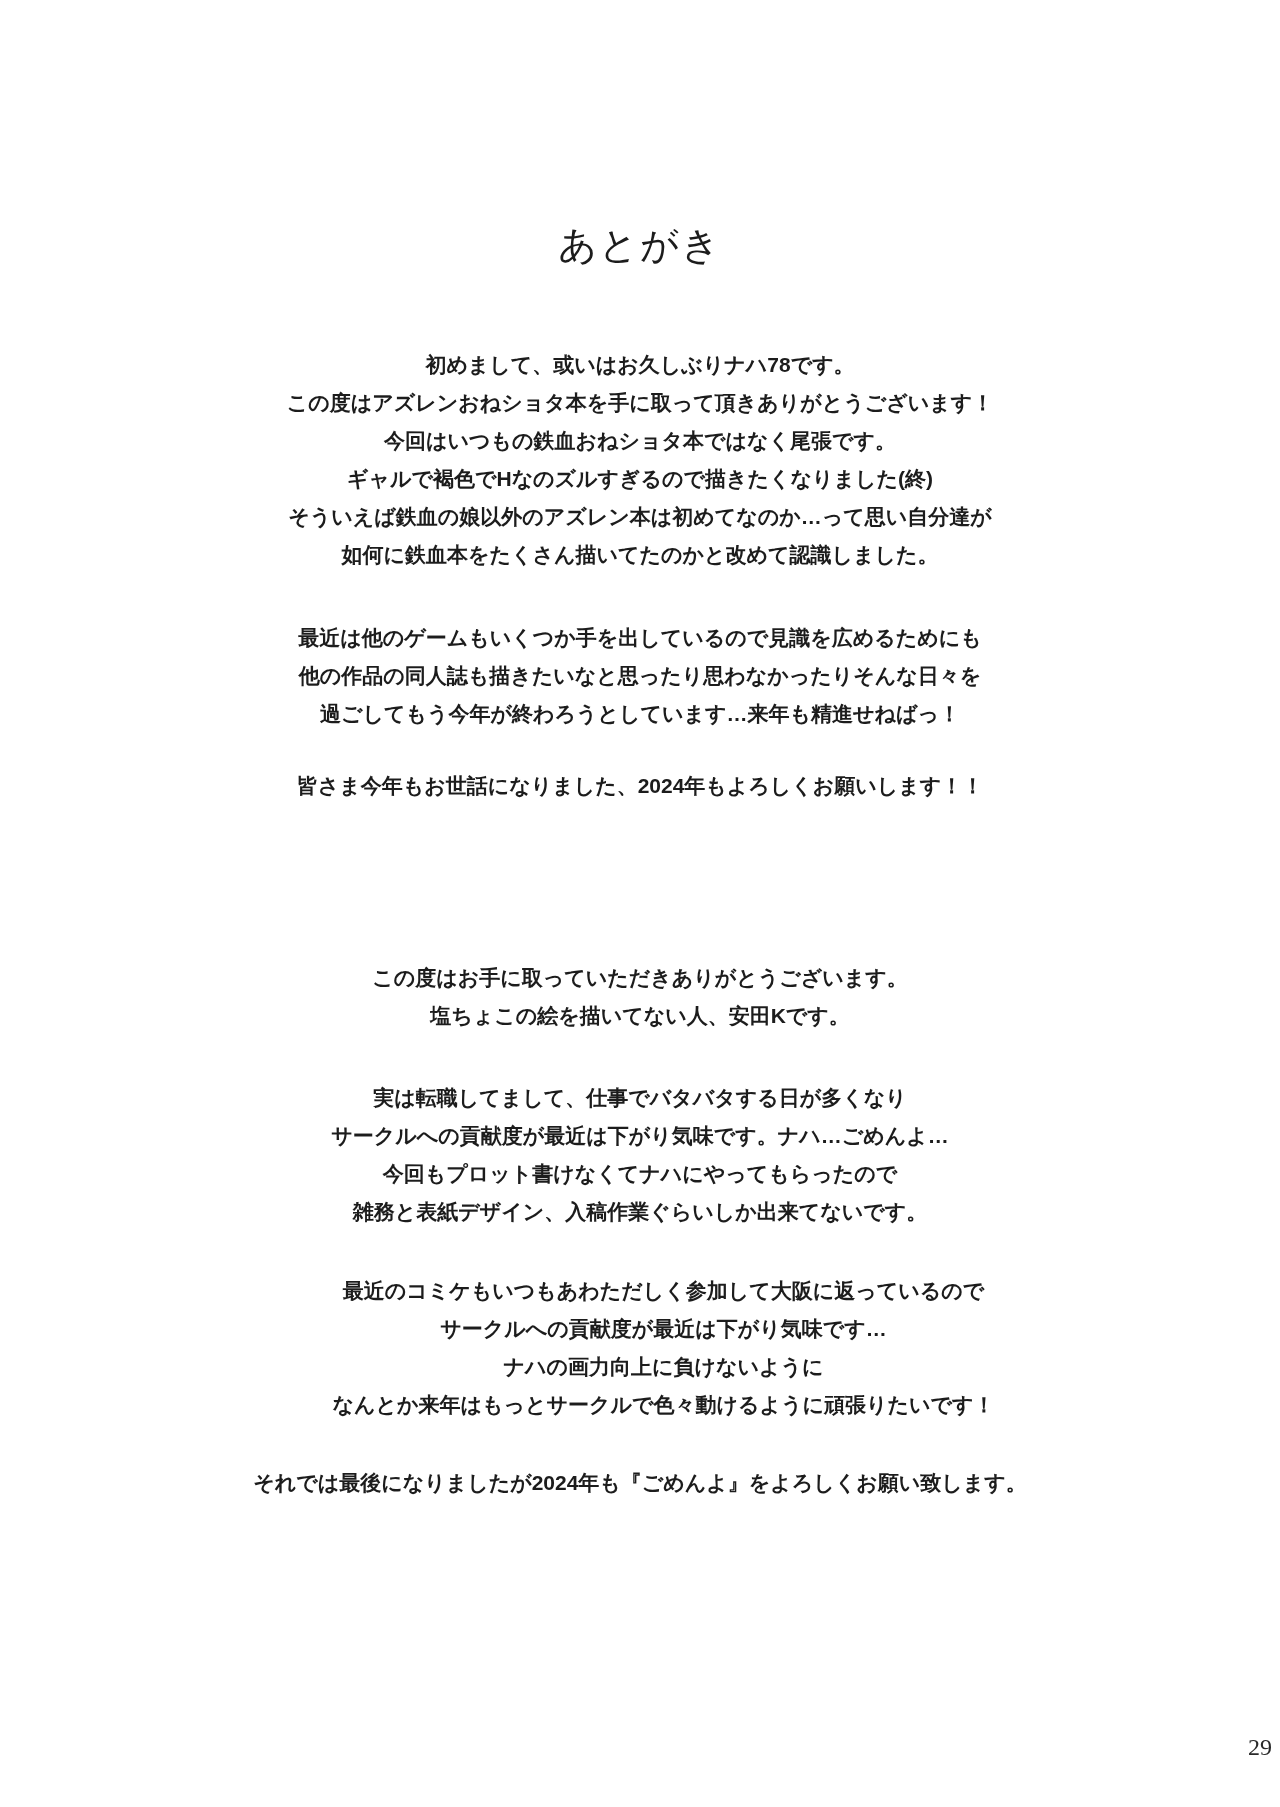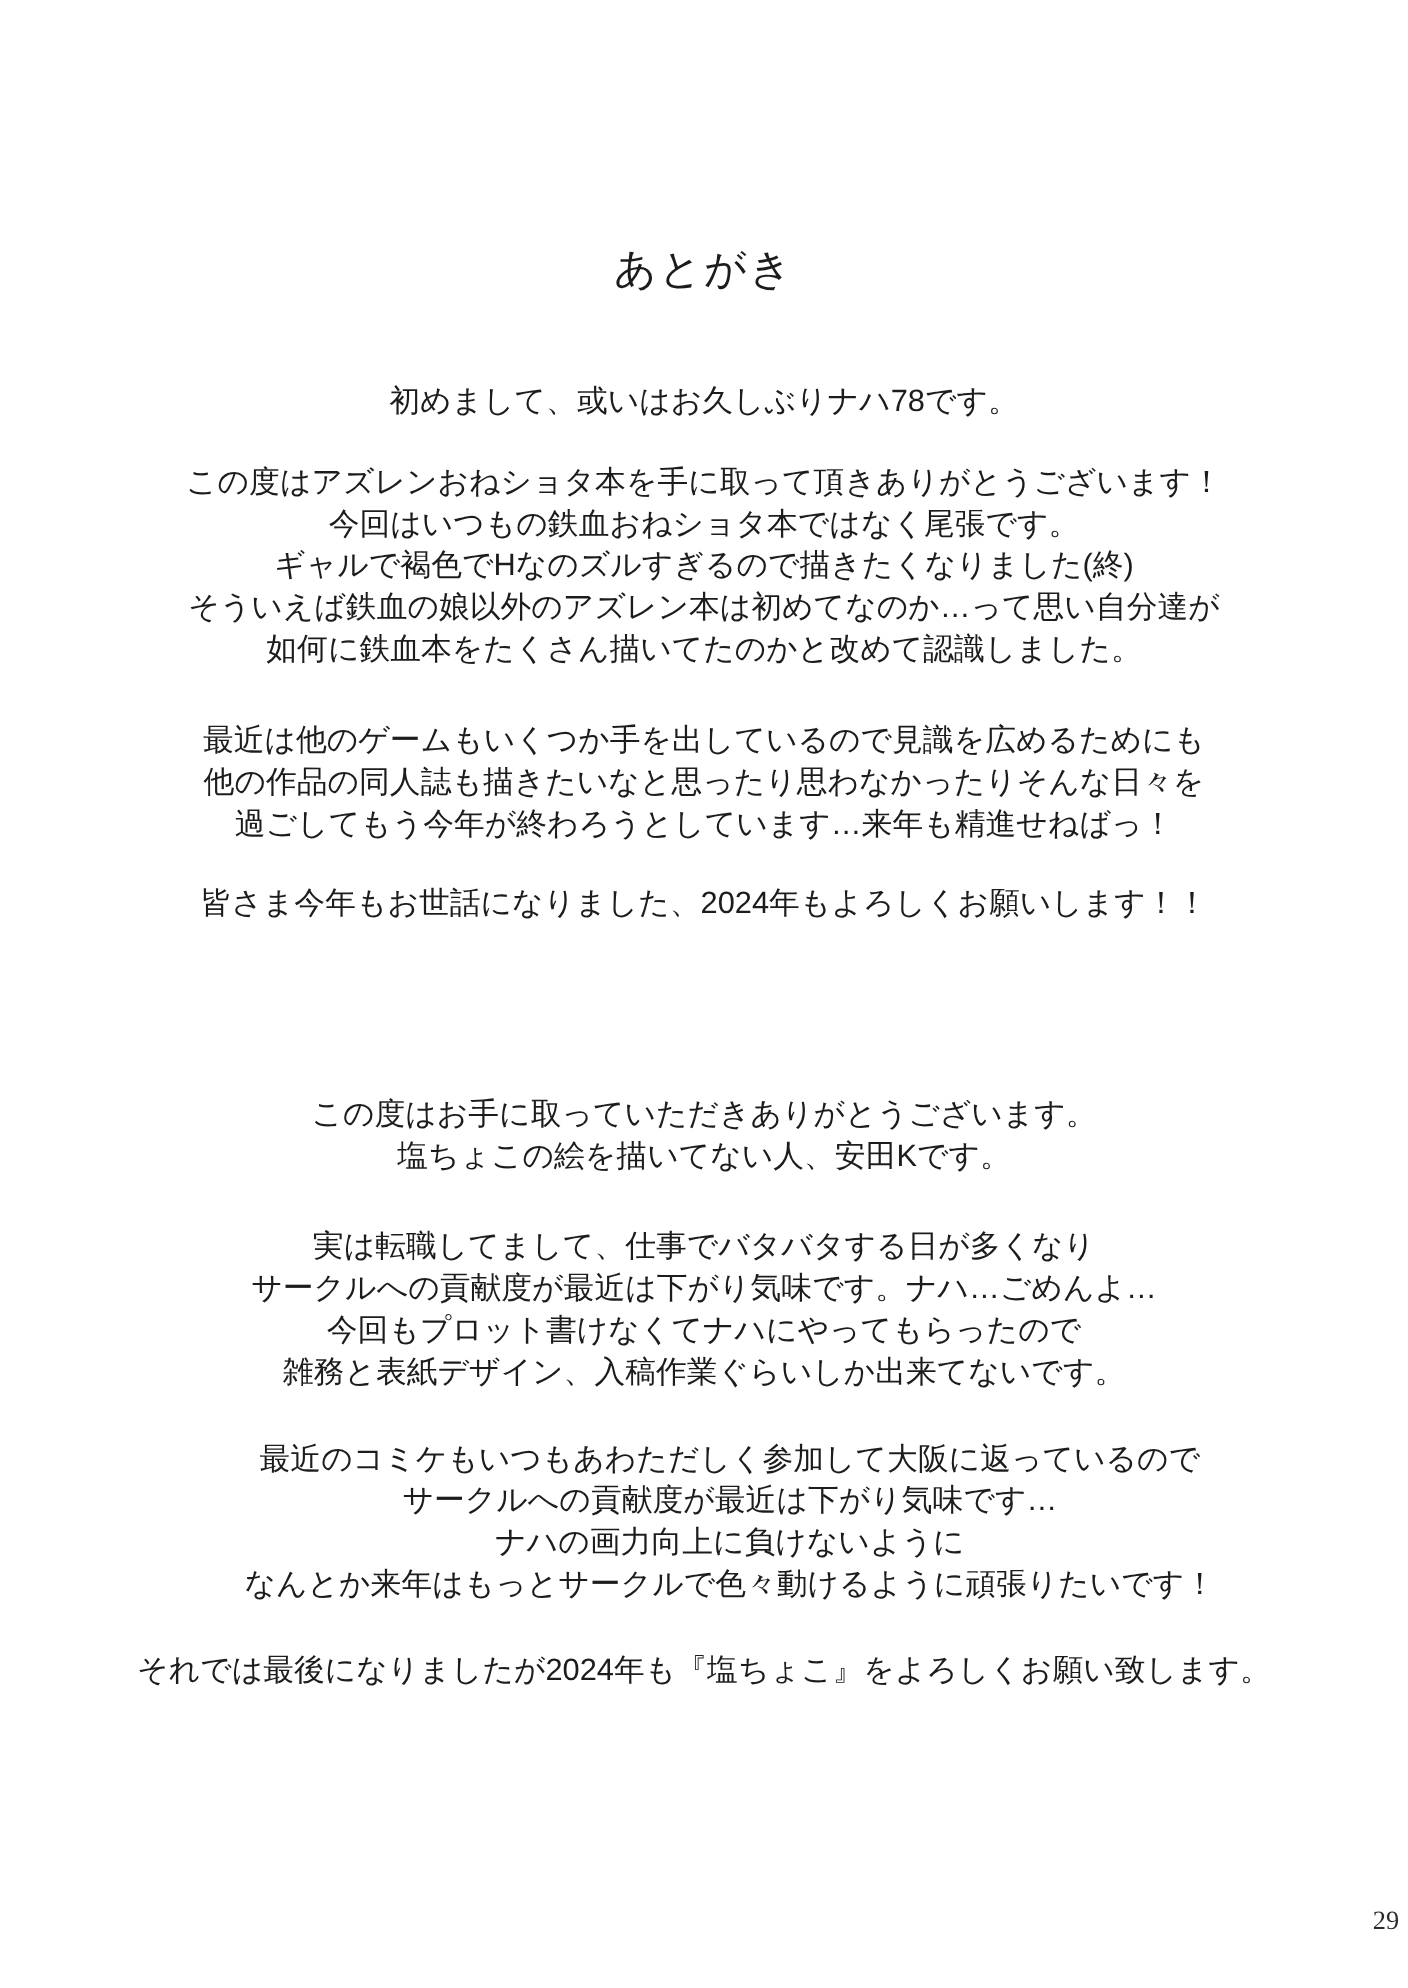--- a/index.html
+++ b/index.html
@@ -22,30 +22,30 @@
     padding-top: 221px;
     text-align: center;
     font-size: 38px;
     font-weight: 500;
     line-height: 48px;
     letter-spacing: 2px;
   }
   .para {
     margin: 0;
     text-align: center;
-    font-size: 28px;
+    font-size: 21px;
     line-height: 38px;
-    font-weight: 400;
+    font-weight: 700;
   }
   .para .line {
     display: block;
   }
   
   .p1 { margin-top: 77px; }
-  .p2 { margin-top: 35px; }
+  .p2 { }
   .p3 { margin-top: 45px; }
   .p4 { margin-top: 34px; }
   .p5 { margin-top: 154px; }
   .p6 { margin-top: 44px; }
   .p7 { margin-top: 41px; padding-left: 47px; }
   .p8 { margin-top: 40px; }
   .page-number {
     position: absolute;
     top: 1733px;
     right: 8px;
@@ -94,19 +94,19 @@
       <span class="line">今回もプロット書けなくてナハにやってもらったので</span>
       <span class="line">雑務と表紙デザイン、入稿作業ぐらいしか出来てないです。</span>
     </p>
     <p class="para p7">
       <span class="line">最近のコミケもいつもあわただしく参加して大阪に返っているので</span>
       <span class="line">サークルへの貢献度が最近は下がり気味です…</span>
       <span class="line">ナハの画力向上に負けないように</span>
       <span class="line">なんとか来年はもっとサークルで色々動けるように頑張りたいです！</span>
     </p>
     <p class="para p8">
-      <span class="line">それでは最後になりましたが2024年も『塩ちょこ』をよろしくお願い致します。</span>
+      <span class="line">それでは最後になりましたが2024年も『ごめんよ』をよろしくお願い致します。</span>
     </p>
   </div>
 
   <div class="page-number">29</div>
 
 </div>
 
 </body></html>

